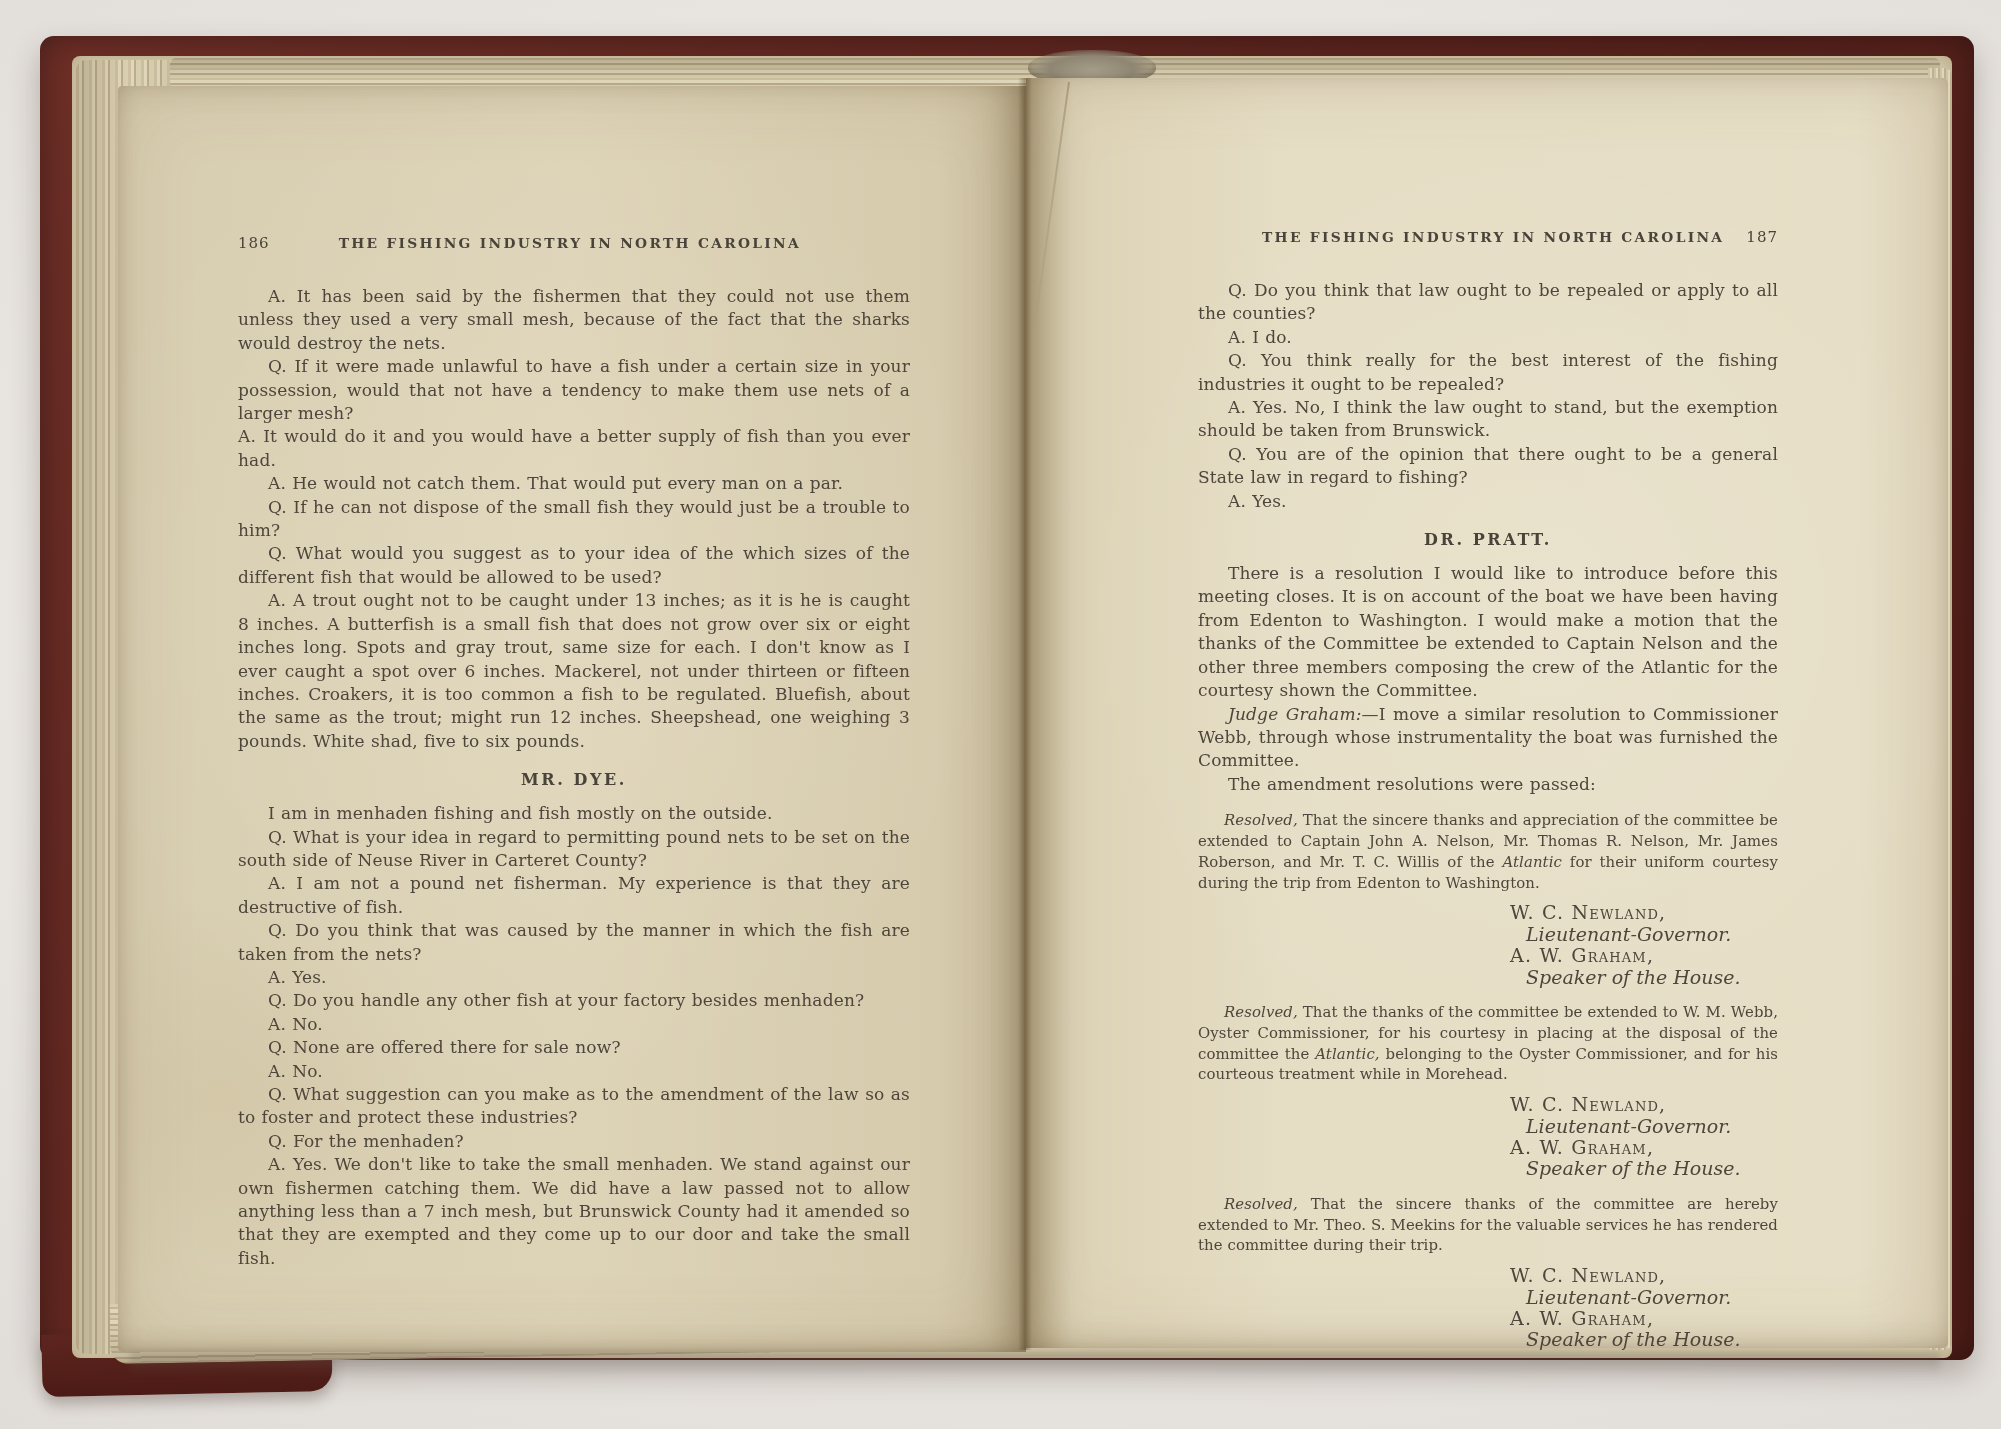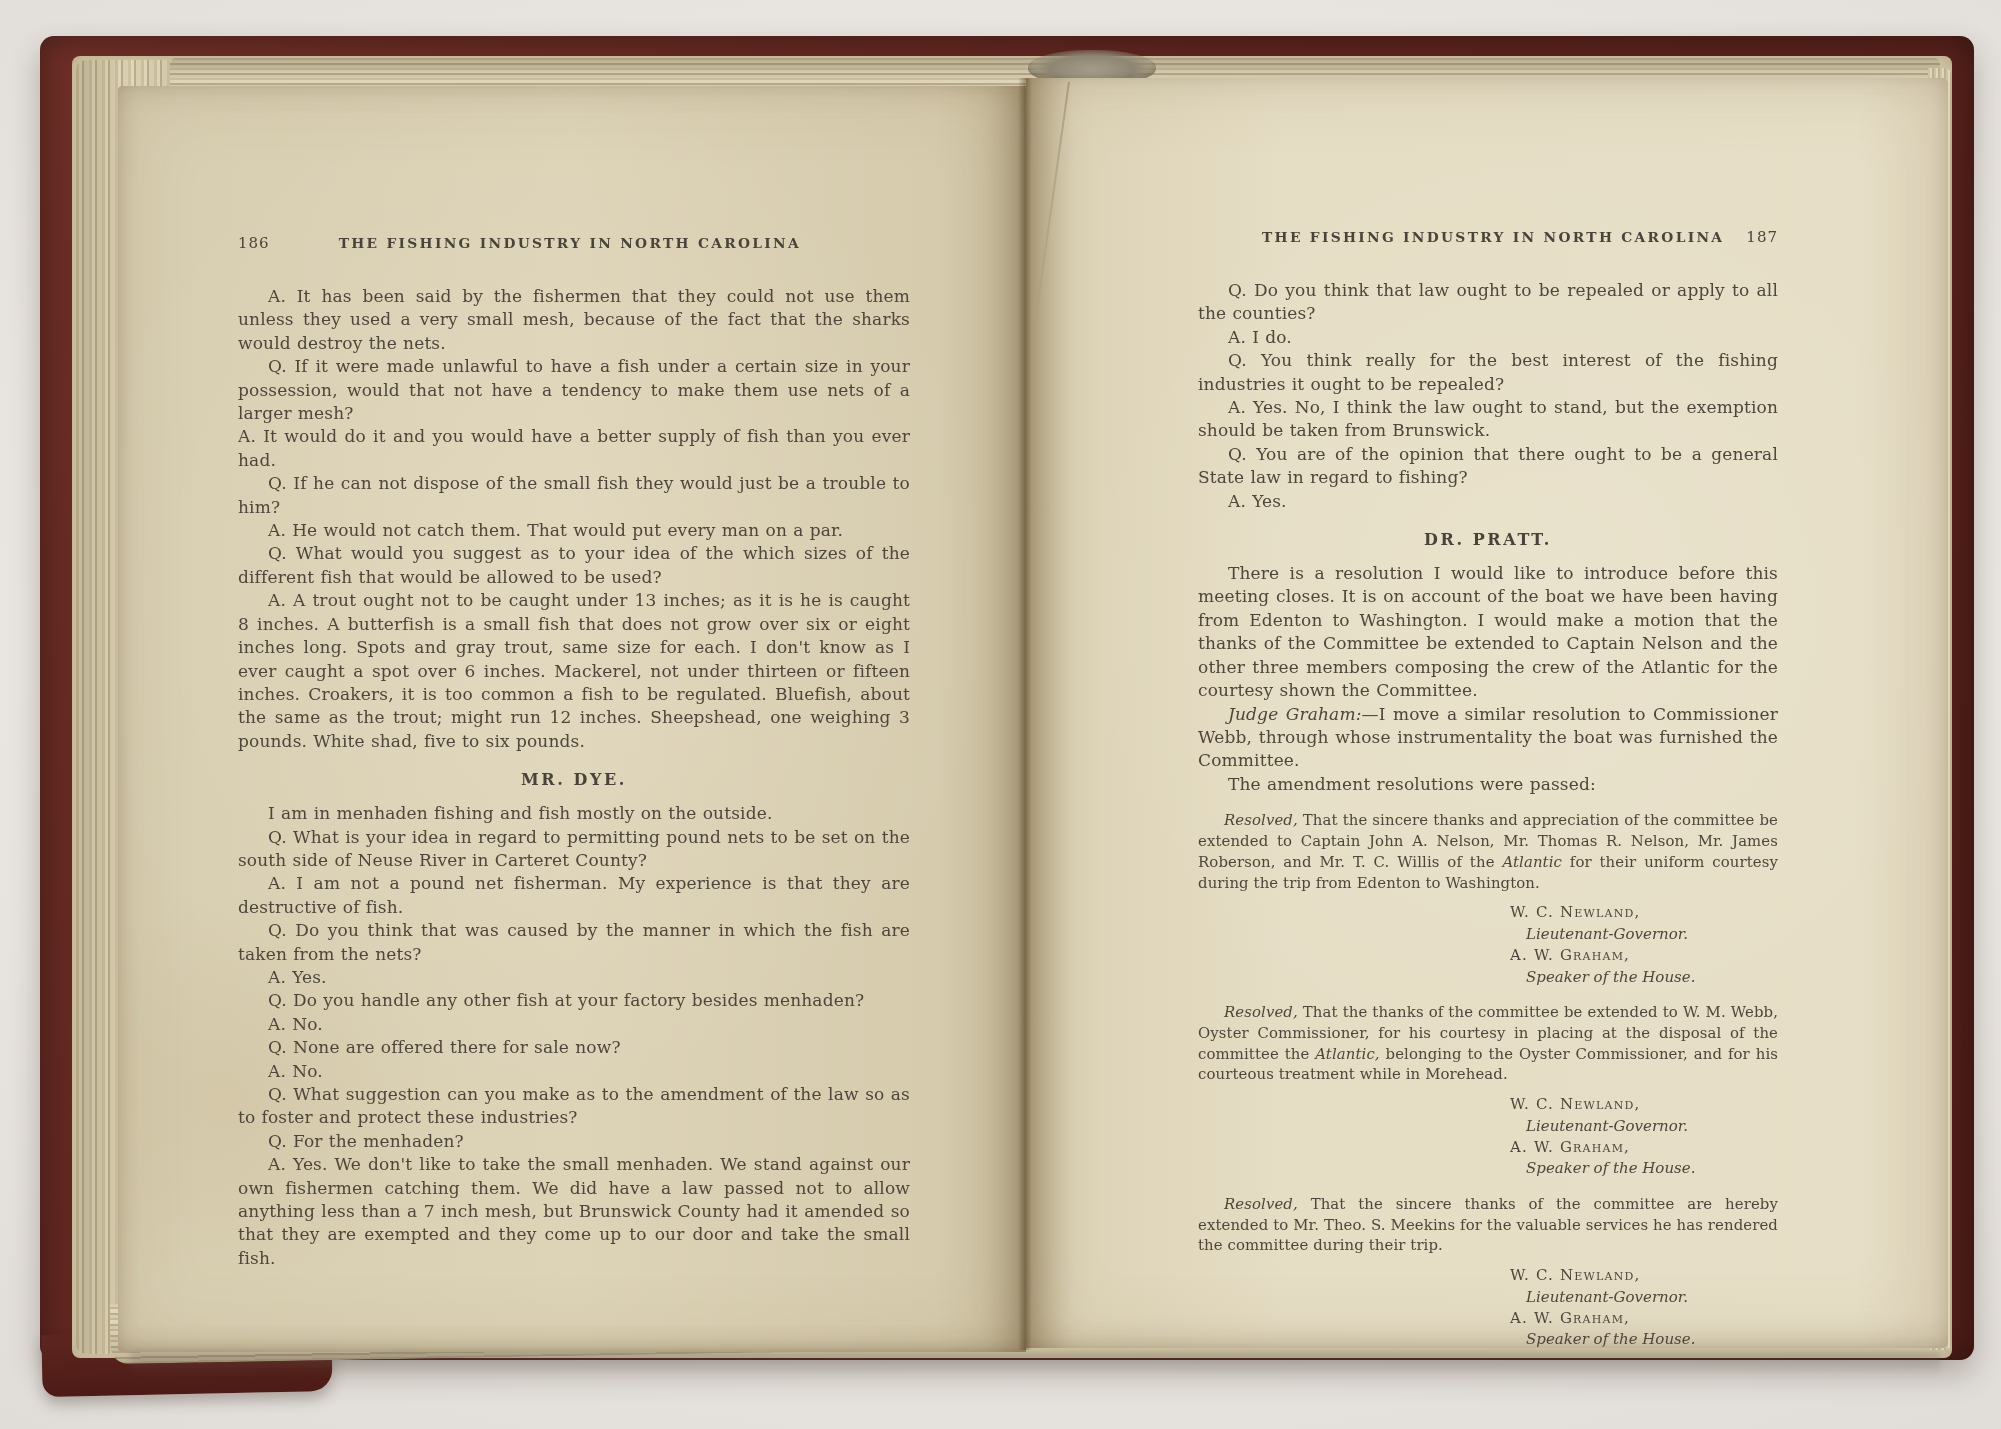--- a/index.html
+++ b/index.html
@@ -118,21 +118,21 @@
   .flush { text-indent:0; }
   .section-head {
     text-align:center; font-size:16px; font-weight:bold; letter-spacing:2.6px;
     color:#49433a; margin:17px 0 13px;
   }
   .italic { font-style:italic; }
   .res {
     margin:14px 0 0; text-indent:26px; text-align:justify;
     font-size:14.9px; line-height:20.8px; letter-spacing:.1px;
   }
-  .sig { margin:9px 0 3px 312px; width:268px; font-size:15px; line-height:21.4px; }
+  .sig { margin:9px 0 3px 312px; width:268px; font-size:19px; line-height:21.4px; }
   .sig-name  { font-variant:small-caps; letter-spacing:1.2px; }
   .sig-title { font-style:italic; padding-left:16px; }
 </style>
 </head>
 <body>
 
 <div class="scene">
   <div class="cover"></div>
   <div class="cover-corner-bl"></div>
   <div class="stack"></div>
@@ -144,22 +144,22 @@
 
   <div class="page page-left">
     <div class="content content-left">
       <div class="running-head rh-left">
         <span class="pagenum">186</span>
         <span class="title">THE FISHING INDUSTRY IN NORTH CAROLINA</span>
       </div>
       <p class="para">A. It has been said by the fishermen that they could not use them unless they used a very small mesh, because of the fact that the sharks would destroy the nets.</p>
       <p class="para">Q. If it were made unlawful to have a fish under a certain size in your possession, would that not have a tendency to make them use nets of a larger mesh?</p>
       <p class="para flush">A. It would do it and you would have a better supply of fish than you ever had.</p>
+      <p class="para">A. He would not catch them.  That would put every man on a par.</p>
       <p class="para">Q. If he can not dispose of the small fish they would just be a trouble to him?</p>
-      <p class="para">A. He would not catch them.  That would put every man on a par.</p>
       <p class="para">Q. What would you suggest as to your idea of the which sizes of the different fish that would be allowed to be used?</p>
       <p class="para">A. A trout ought not to be caught under 13 inches; as it is he is caught 8 inches.  A butterfish is a small fish that does not grow over six or eight inches long.  Spots and gray trout, same size for each.  I don't know as I ever caught a spot over 6 inches.  Mackerel, not under thirteen or fifteen inches.  Croakers, it is too common a fish to be regulated.  Bluefish, about the same as the trout; might run 12 inches.  Sheepshead, one weighing 3 pounds.  White shad, five to six pounds.</p>
       <div class="section-head">MR.  DYE.</div>
       <p class="para">I am in menhaden fishing and fish mostly on the outside.</p>
       <p class="para">Q. What is your idea in regard to permitting pound nets to be set on the south side of Neuse River in Carteret County?</p>
       <p class="para">A. I am not a pound net fisherman.  My experience is that they are destructive of fish.</p>
       <p class="para">Q. Do you think that was caused by the manner in which the fish are taken from the nets?</p>
       <p class="para">A. Yes.</p>
       <p class="para">Q. Do you handle any other fish at your factory besides menhaden?</p>
       <p class="para">A. No.</p>

